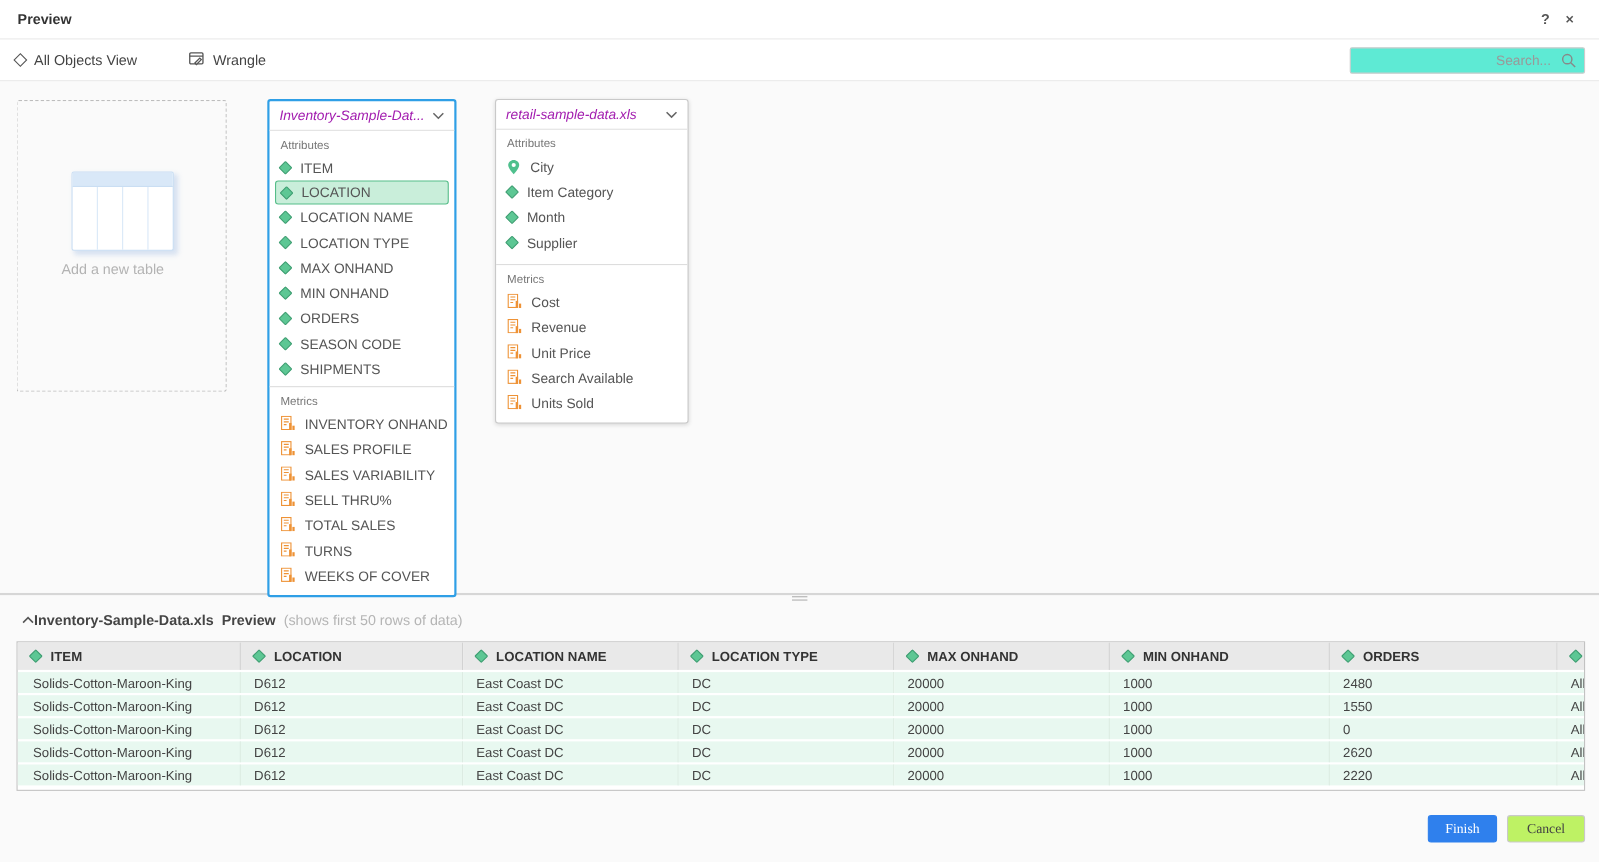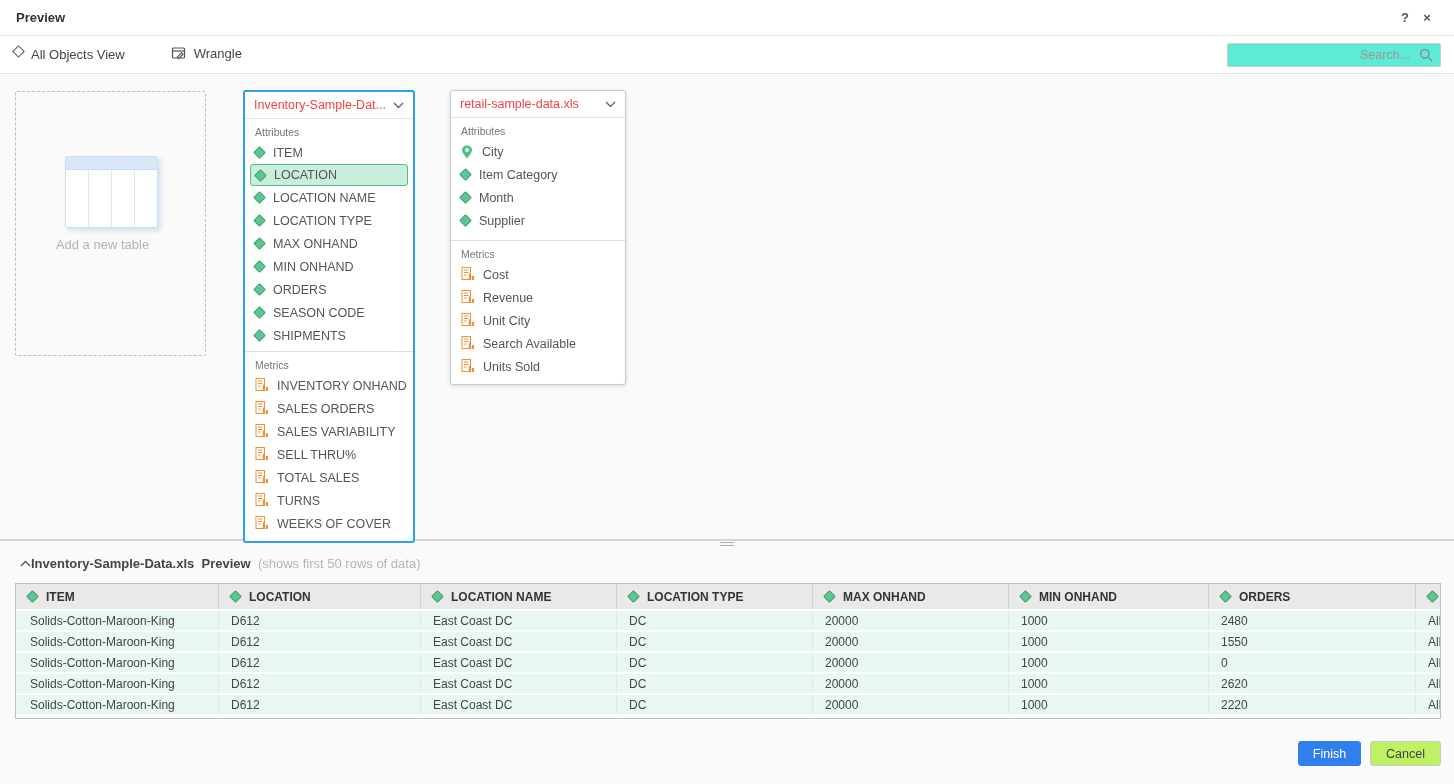--- a/index.html
+++ b/index.html
@@ -11,21 +11,21 @@
   
   .titlebar { height:36px; background:#fff; border-bottom:1px solid #e4e4e4;
               display:flex; align-items:center; padding:0 16px; }
   .titlebar .title { font-size:13px; font-weight:700; color:#333; }
   .titlebar .spacer { flex:1; }
   .tb-icon { color:#555; font-size:13px; font-weight:700; width:22px; text-align:center; cursor:pointer; }
 
   
   .toolbar { height:38px; background:#fff; border-bottom:1px solid #e4e4e4;
              display:flex; align-items:center; padding:0 14px; position:relative; }
-  .tool-btn { display:flex; gap:8px; font-size:13px; color:#444;
+  .tool-btn { display:flex; align-items:center; gap:8px; font-size:13px; color:#444;
               margin-right:46px; cursor:pointer; }
   .diamond-outline { width:9px; height:9px; border:1.5px solid #555; transform:rotate(45deg); }
   .search-wrap { position:absolute; right:13px; top:7px; width:214px; height:24px; }
   .search-wrap input { width:100%; height:100%; border:1px solid #ccc; border-radius:2px;
                        font-family:"Liberation Sans",sans-serif; font-size:12.5px; color:#444;
                        text-align:right; padding:0 30px 0 8px; outline:none; background:#5eead4; }
   .search-wrap input::placeholder { color:#999; }
   .search-wrap svg { position:absolute; right:8px; top:5px; }
 
   
@@ -43,21 +43,21 @@
   .dropzone .dz-label { position:absolute; left:0; right:16px; top:145px; text-align:center;
                         color:#b3b3b3; font-size:13px; }
 
   
   .panel { position:absolute; background:#fff; border-radius:3px; }
   .panel-1 { left:243px; top:16px; width:172px; border:2px solid #2f9fe6; }
   .panel-2 { left:450px; top:16px; width:176px; border:1px solid #c9c9c9;
              box-shadow:0 1px 4px rgba(0,0,0,.14); }
   .panel-head { height:27px; display:flex; align-items:center; justify-content:space-between;
                 padding:0 9px; border-bottom:1px solid #e2e2e2; cursor:pointer; }
-  .panel-head .p-title { font-size:12.5px; color:#ef4444; white-space:nowrap; overflow:hidden; }
+  .panel-head .p-title { font-size:12.5px; color:#a21caf; white-space:nowrap; overflow:hidden;font-style:italic; }
   .sect-label { font-size:10.5px; color:#777; padding:7px 10px 3px; }
   .obj-list { overflow:hidden; }
   .attr-clip { height:232px; }
   .obj-item { height:23px; display:flex; align-items:center; gap:9px; padding-left:10px;
               font-size:12.5px; color:#555; cursor:pointer; white-space:nowrap; }
   .obj-item.selected { margin:0 5px; padding-left:5px; height:22px;
                        background:#c9eeda; border:1px solid #56bd89; border-radius:3px; }
   .attr-diamond { width:9px; height:9px; background:#5dc794; border:1px solid #3f9e72;
                   transform:rotate(45deg); border-radius:1px; flex:none; }
   .sep { border-top:1px solid #ddd; }
@@ -82,21 +82,21 @@
   table.grid th { height:25px; background:#e9e9e9; border-right:1px solid #d2d2d2;
                   font-size:12px; color:#333; text-align:left; padding:0 0 0 12px; font-weight:700; }
   table.grid th .h-inner { display:flex; align-items:center; gap:9px; }
   table.grid td { height:19px; background:#e8f8f0; border-right:1px solid #dcebe2;
                   font-size:12px; color:#444; padding:0 0 0 12px; white-space:nowrap; overflow:hidden; }
   table.grid td:first-child { padding-left:14px; }
 
   
   .footer-btns { position:absolute; right:13px; bottom:14px; display:flex; gap:9px; }
   .btn { height:25px; font-size:12.5px; border-radius:3px; display:flex; align-items:center;
-         justify-content:center; cursor:pointer; font-family:Liberation Sans, sans-serif; }
+         justify-content:center; cursor:pointer; font-family:Liberation Serif, serif; }
   .btn-finish { width:63px; background:#2f80ed; color:#fff; border:1px solid #2f80ed; }
   .btn-cancel { width:71px; background:#bef264; color:#444; border:1px solid #c9c9c9; }
 </style>
 </head>
 <body>
 
 <div class="app">
 
   <div class="titlebar">
     <span class="title">Preview</span>
@@ -207,21 +207,21 @@
           </div>
         <div class="obj-item">
             <span><svg width="13" height="13" viewBox="0 0 13 13">
                 <rect x="1" y="0.5" width="8.5" height="12" fill="#fff" stroke="#ee9235"></rect>
                 <line x1="3" y1="3" x2="7.5" y2="3" stroke="#ee9235"></line>
                 <line x1="3" y1="5.5" x2="7.5" y2="5.5" stroke="#ee9235"></line>
                 <line x1="3" y1="8" x2="5.5" y2="8" stroke="#ee9235"></line>
                 <rect x="7.8" y="6.5" width="2.2" height="6.5" fill="#ee9235"></rect>
                 <rect x="10.8" y="9" width="2.2" height="4" fill="#ee9235"></rect>
               </svg></span>
-            <span>SALES ORDERS</span>
+            <span>SALES PROFILE</span>
           </div>
         <div class="obj-item">
             <span><svg width="13" height="13" viewBox="0 0 13 13">
                 <rect x="1" y="0.5" width="8.5" height="12" fill="#fff" stroke="#ee9235"></rect>
                 <line x1="3" y1="3" x2="7.5" y2="3" stroke="#ee9235"></line>
                 <line x1="3" y1="5.5" x2="7.5" y2="5.5" stroke="#ee9235"></line>
                 <line x1="3" y1="8" x2="5.5" y2="8" stroke="#ee9235"></line>
                 <rect x="7.8" y="6.5" width="2.2" height="6.5" fill="#ee9235"></rect>
                 <rect x="10.8" y="9" width="2.2" height="4" fill="#ee9235"></rect>
               </svg></span>
@@ -332,21 +332,21 @@
           </div>
         <div class="obj-item">
             <span><svg width="13" height="13" viewBox="0 0 13 13">
                 <rect x="1" y="0.5" width="8.5" height="12" fill="#fff" stroke="#ee9235"></rect>
                 <line x1="3" y1="3" x2="7.5" y2="3" stroke="#ee9235"></line>
                 <line x1="3" y1="5.5" x2="7.5" y2="5.5" stroke="#ee9235"></line>
                 <line x1="3" y1="8" x2="5.5" y2="8" stroke="#ee9235"></line>
                 <rect x="7.8" y="6.5" width="2.2" height="6.5" fill="#ee9235"></rect>
                 <rect x="10.8" y="9" width="2.2" height="4" fill="#ee9235"></rect>
               </svg></span>
-            <span>Unit City</span>
+            <span>Unit Price</span>
           </div>
         <div class="obj-item">
             <span><svg width="13" height="13" viewBox="0 0 13 13">
                 <rect x="1" y="0.5" width="8.5" height="12" fill="#fff" stroke="#ee9235"></rect>
                 <line x1="3" y1="3" x2="7.5" y2="3" stroke="#ee9235"></line>
                 <line x1="3" y1="5.5" x2="7.5" y2="5.5" stroke="#ee9235"></line>
                 <line x1="3" y1="8" x2="5.5" y2="8" stroke="#ee9235"></line>
                 <rect x="7.8" y="6.5" width="2.2" height="6.5" fill="#ee9235"></rect>
                 <rect x="10.8" y="9" width="2.2" height="4" fill="#ee9235"></rect>
               </svg></span>

